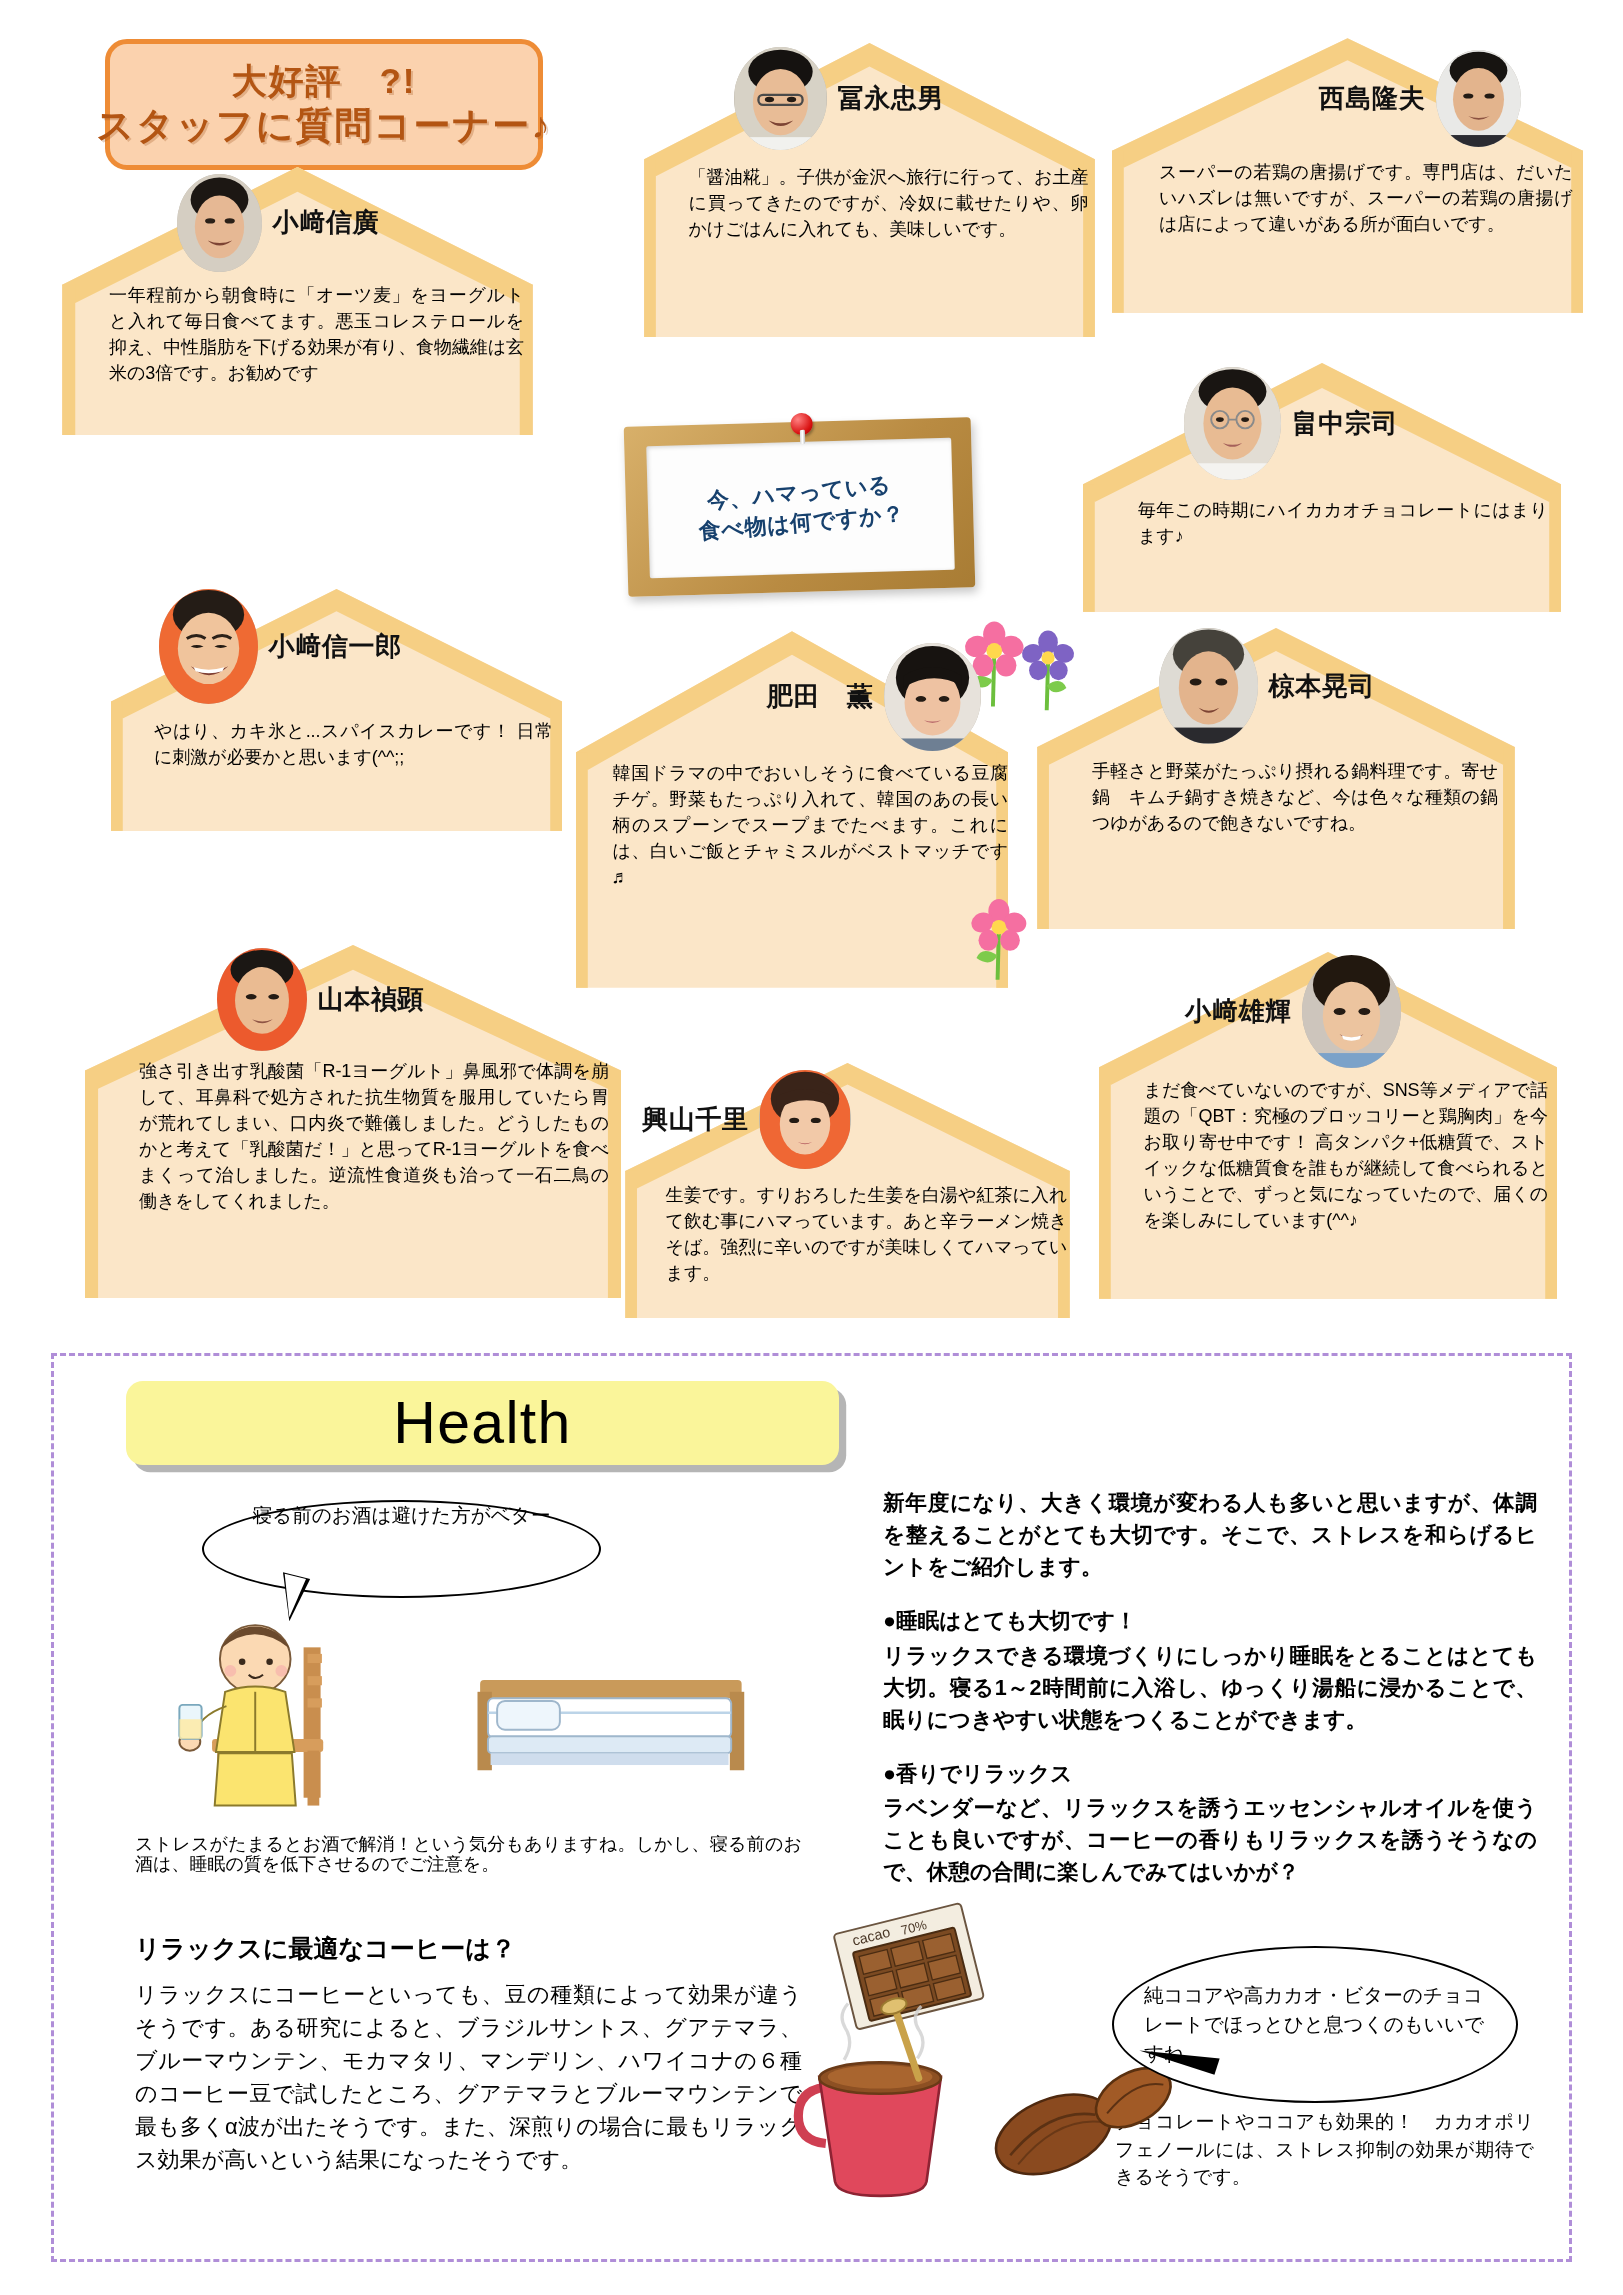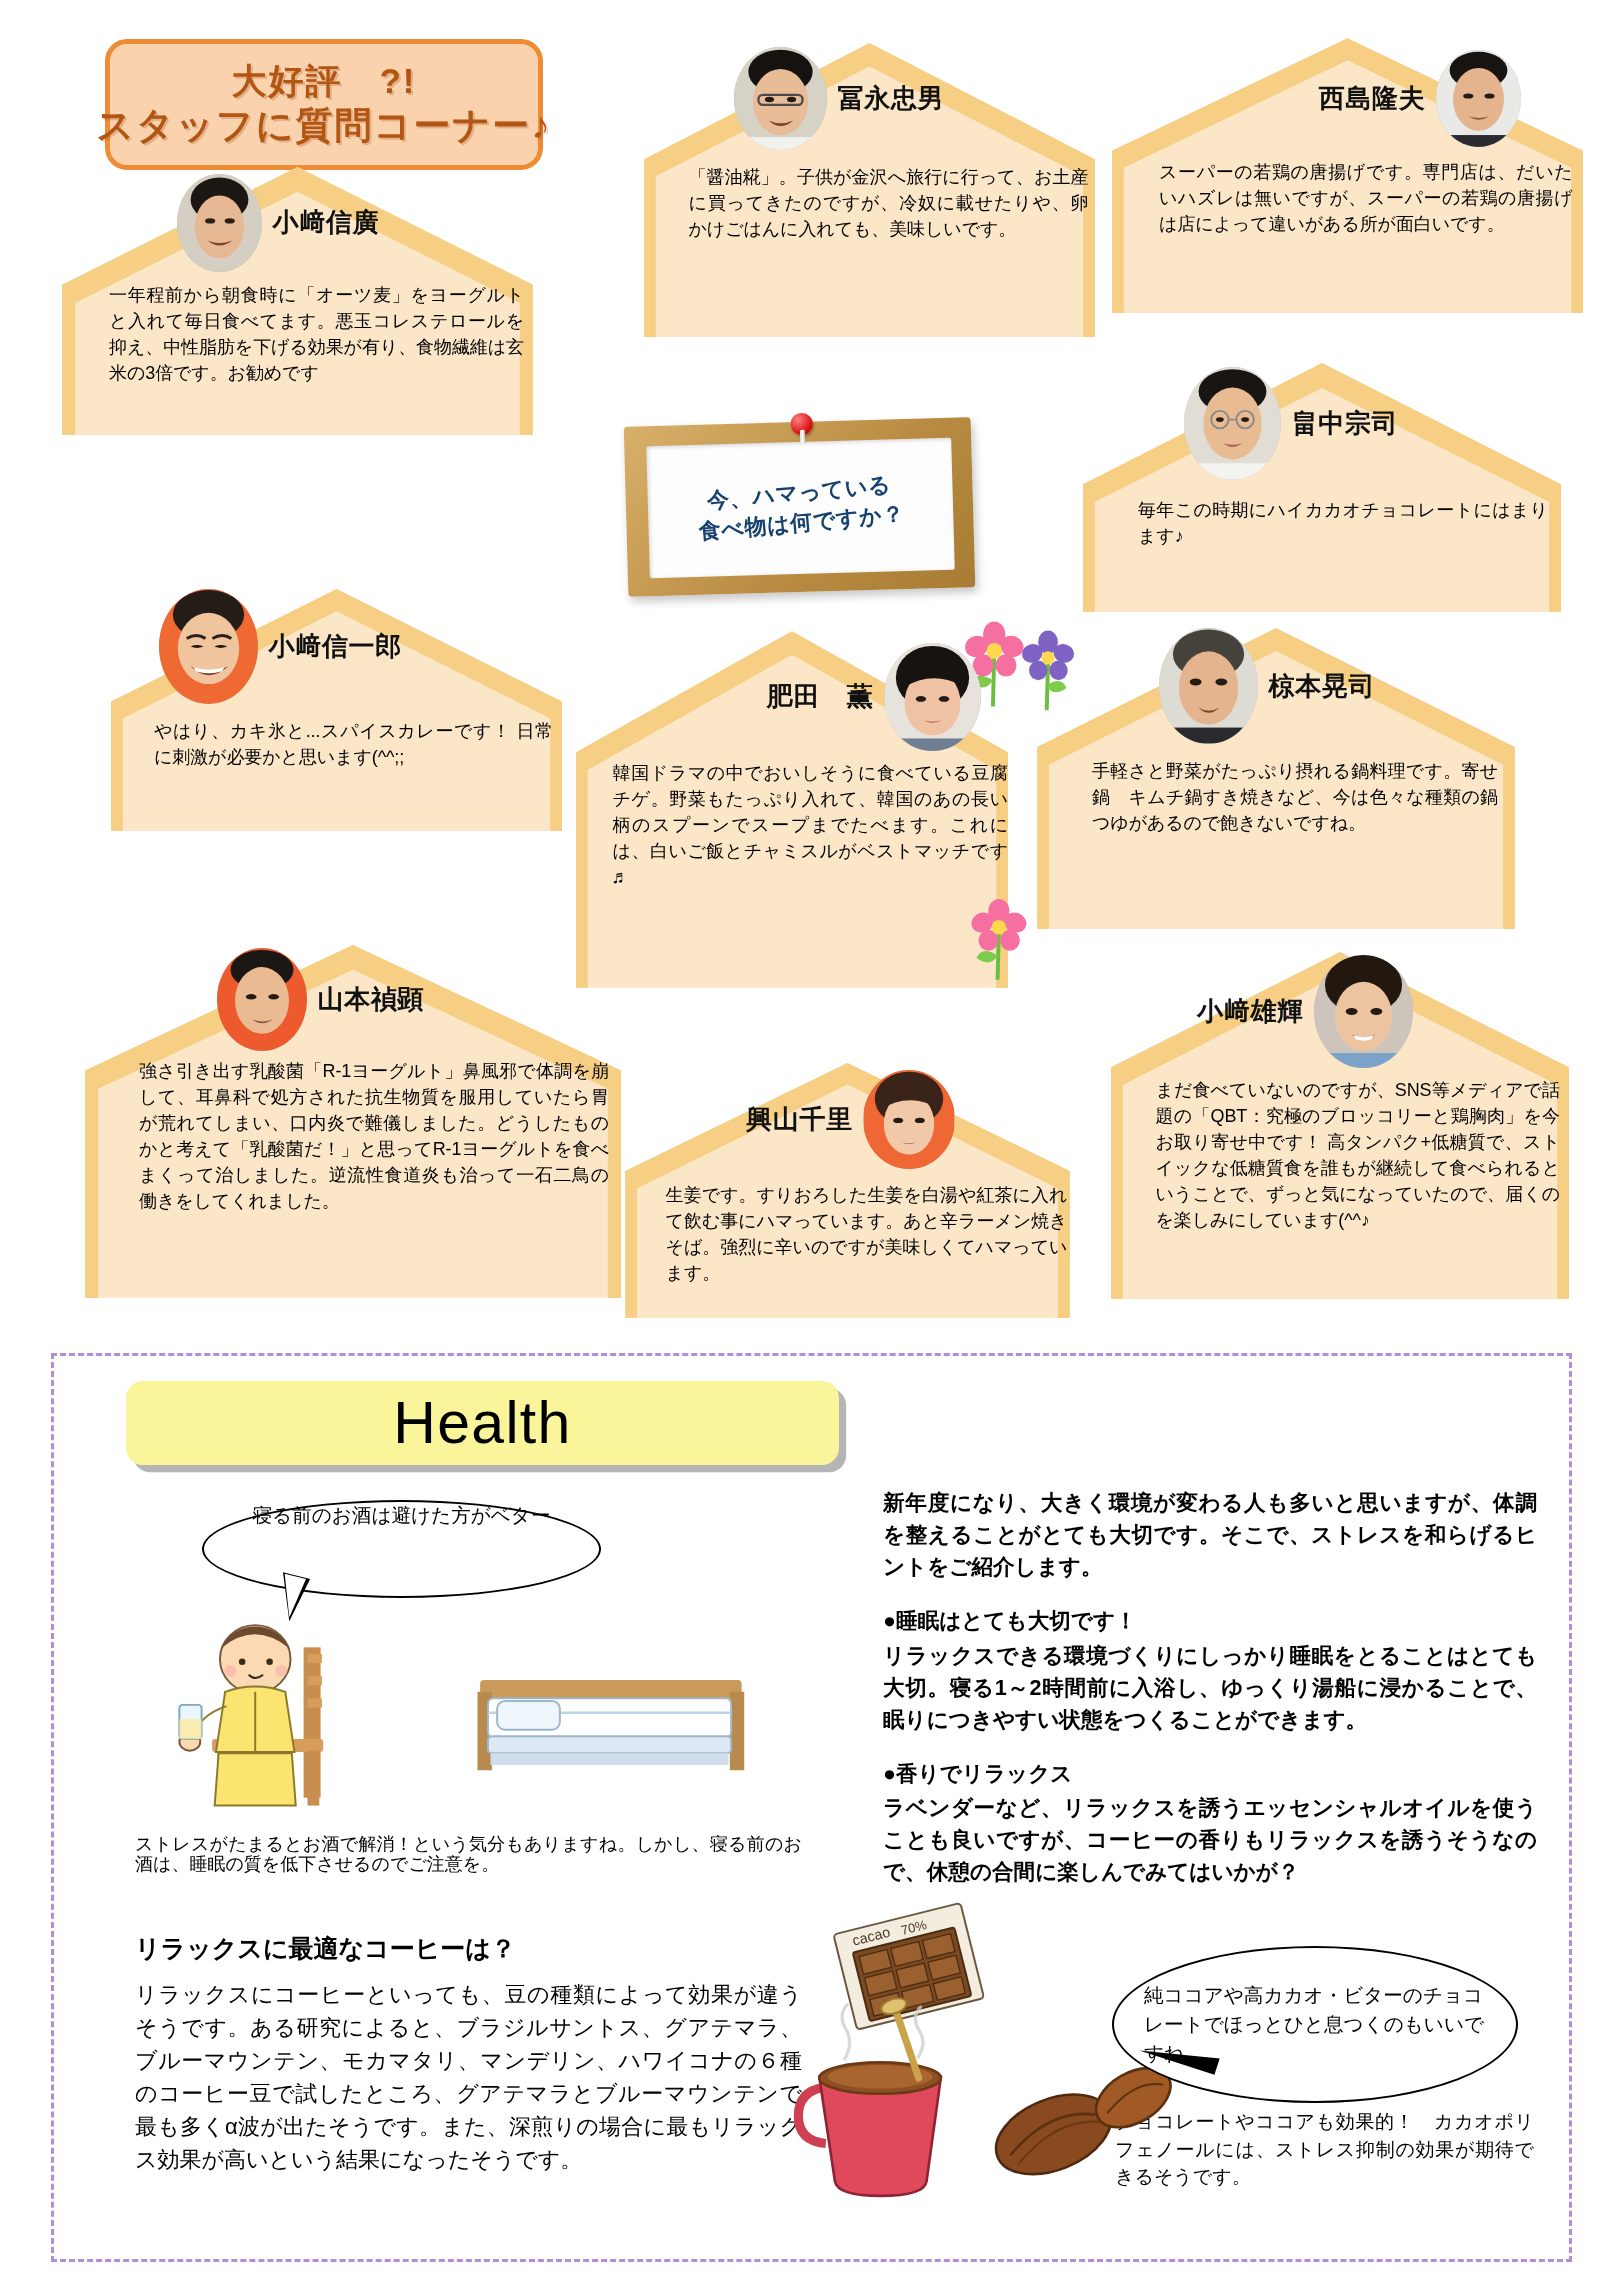--- a/index.html
+++ b/index.html
@@ -402,39 +402,39 @@
     </div>
 
     <div class="house" style="left:625px;top:1063px;width:445px;height:255px;">
       <svg width="445" height="255" style="position:absolute;left:0;top:0;" viewBox="0 0 680 390">
         <polygon points="340,0 680,165 680,390 0,390 0,165" fill="#fbe6c8"></polygon>
         <polygon points="340,0 680,165 662,192 340,33 18,192 0,165" fill="#f6cf84"></polygon>
         <rect x="0" y="165" width="18" height="225" fill="#f6cf84"></rect>
         <rect x="662" y="165" width="18" height="225" fill="#f6cf84"></rect>
       </svg>
       <div class="content" style="position:absolute;left:0;top:0;width:445px;">
-        <div class="namerow" style="padding:6.5px 27.5px 0 0;justify-content:center;">
+        <div class="namerow" style="padding:6.5px 27.5px 0 0;justify-content:flex-start;">
           <div class="pname">興山千里</div>
           <div class="avatar" style="width:92px;height:99px;border-radius:50%;">
             <svg class="face" viewBox="0 0 100 110">
               <rect width="100" height="110" fill="#ef6734"></rect>
               <ellipse cx="50" cy="32" rx="38" ry="30" fill="#3a2419"></ellipse>
               <ellipse cx="50" cy="60" rx="28" ry="34" fill="#f2c9a8"></ellipse>
               <path d="M18 30 Q50 12 82 30 L82 42 Q50 24 18 44Z" fill="#3a2419"></path>
               <ellipse cx="38" cy="56" rx="5.5" ry="3" fill="#241b14"></ellipse>
               <ellipse cx="62" cy="56" rx="5.5" ry="3" fill="#241b14"></ellipse>
               <path d="M42 80 Q50 85 58 80 Q50 83 42 80Z" fill="#bc6a68"></path>
             </svg>
           </div>
         </div>
         <div class="ptext" style="padding:13px 19.6px 0 23.6px;">生姜です。すりおろした生姜を白湯や紅茶に入れて飲む事にハマっています。あと辛ラーメン焼きそば。強烈に辛いのですが美味しくてハマっています。</div>
       </div>
     </div>
 
-    <div class="house" style="left:1099px;top:952px;width:458px;height:347px;margin-left:12px;">
+    <div class="house" style="left:1099px;top:952px;width:458px;height:347px;">
       <svg width="458" height="347" style="position:absolute;left:0;top:0;" viewBox="0 0 700 530">
         <polygon points="350,0 700,176 700,530 0,530 0,176" fill="#fbe6c8"></polygon>
         <polygon points="350,0 700,176 682,203 350,34 18,203 0,176" fill="#f6cf84"></polygon>
         <rect x="0" y="176" width="18" height="354" fill="#f6cf84"></rect>
         <rect x="682" y="176" width="18" height="354" fill="#f6cf84"></rect>
       </svg>
       <div class="content" style="position:absolute;left:0;top:0;width:458px;">
         <div class="namerow" style="padding:2.6px 0 0 69px;">
           <div class="pname">小﨑雄輝</div>
           <div class="avatar" style="width:99px;height:113px;border-radius:50%;">

